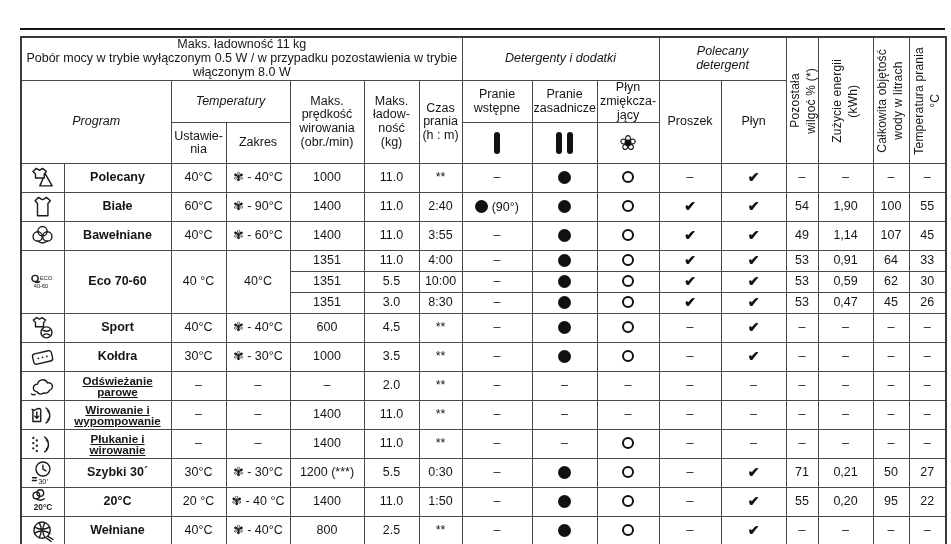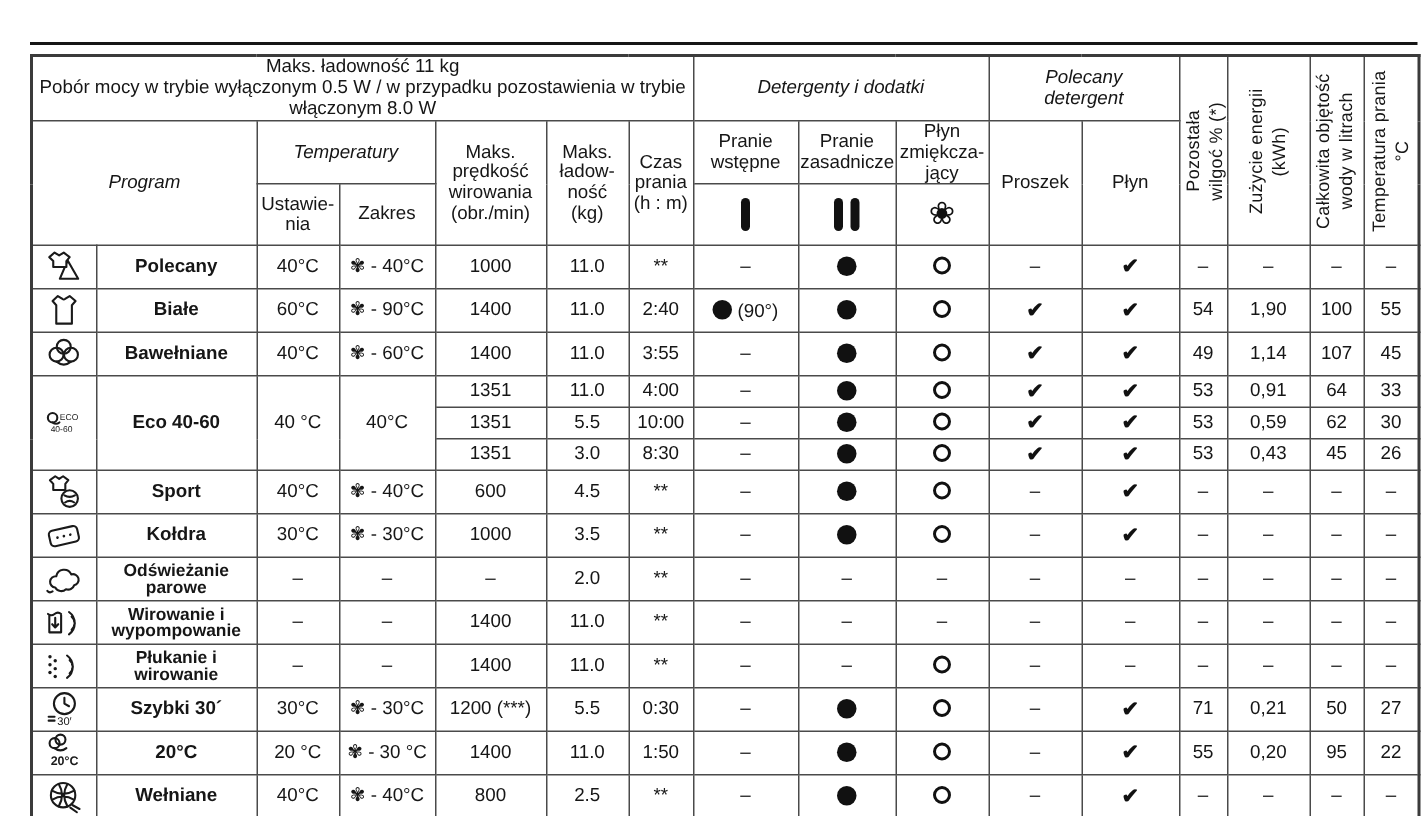--- a/index.html
+++ b/index.html
@@ -13,21 +13,21 @@
   table.prog td{border:1.5px solid #4a4a4a;text-align:center;vertical-align:middle;
                 padding:0 1px;font-size:12.5px;line-height:1.1;color:#161616;overflow:hidden;}
   td.info{ text-align:left;padding:2px 6px;font-size:12.8px;line-height:1.18;white-space:pre-line;margin-top:23px;}
   .pre{white-space:pre-line;}
   td.group{font-size:13px;font-style:italic;}
   td.sub{font-size:12.3px;line-height:1.05;}
   td.vert{padding:2px 0;}
   td.vert .vtxt{writing-mode:vertical-rl;transform:rotate(180deg);white-space:pre-line;
                 margin:0 auto;font-size:12px;line-height:1.3;letter-spacing:.2px;}
   td.name{font-weight:bold;font-size:12.8px;}
-  td.name.small{font-size:11.6px;line-height:11px;}
+  td.name.small{font-size:11.6px;line-height:11px;text-decoration:underline;}
   td.iconc{padding:0;text-decoration:underline;}
   .sym-dot{display:inline-block;width:13px;height:13px;background:#111;border-radius:50%;vertical-align:-2px;}
   .sym-ring{display:inline-block;width:8px;height:8px;border:2.7px solid #111;border-radius:50%;vertical-align:-2px;}
   .sym-check{font-weight:bold;font-size:14px;color:#111;}
   .det-bar{display:inline-block;width:6px;height:22px;background:#111;border-radius:3px;margin:0 2.5px;vertical-align:middle;}
   .flower{font-size:21px;line-height:20px;color:#111;}
   tr.hr1 td{height:42px;}
   tr.hr2 td{height:38px;}
   tr.hr3 td{height:40px;}
   tbody td{height:20px;}
@@ -181,21 +181,21 @@
           <td><span>107</span></td>
           <td><span>45</span></td>
         </tr>
         <tr>
           <td class="iconc" rowspan="3"><span><svg class="picon" viewBox="0 0 32 32" width="31" height="28" fill="none" stroke="#1a1a1a" stroke-width="1.6" stroke-linecap="round" stroke-linejoin="round">
                 <circle cx="7.5" cy="12" r="3.6"></circle>
                 <path d="M7.5 15.6 q2.6 2 5.2 0"></path>
                 <text x="13" y="14" font-size="6.5" stroke="none" fill="#1a1a1a">ECO</text>
                 <text x="6" y="22.5" font-size="6.5" stroke="none" fill="#1a1a1a">40-60</text>
               </svg></span></td>
-          <td class="name" rowspan="3">Eco 40-60</td>
+          <td class="name" rowspan="3">Eco 70-60</td>
           <td rowspan="3"><span>40 °C</span></td>
           <td rowspan="3"><span>40°C</span></td>
           <td><span>1351</span></td>
           <td><span>11.0</span></td>
           <td><span>4:00</span></td>
           <td><span>–</span></td>
           <td><span class="sym-dot"></span></td>
           <td><span class="sym-ring"></span></td>
           <td><span class="sym-check">✔</span></td>
           <td><span class="sym-check">✔</span></td>
@@ -221,21 +221,21 @@
         <tr>
           <td><span>1351</span></td>
           <td><span>3.0</span></td>
           <td><span>8:30</span></td>
           <td><span>–</span></td>
           <td><span class="sym-dot"></span></td>
           <td><span class="sym-ring"></span></td>
           <td><span class="sym-check">✔</span></td>
           <td><span class="sym-check">✔</span></td>
           <td><span>53</span></td>
-          <td><span>0,43</span></td>
+          <td><span>0,47</span></td>
           <td><span>45</span></td>
           <td><span>26</span></td>
         </tr>
         <tr>
           <td class="iconc"><span><svg class="picon" viewBox="0 0 32 32" width="31" height="28" fill="none" stroke="#1a1a1a" stroke-width="1.6" stroke-linecap="round" stroke-linejoin="round">
                 <path d="M9.5 4 l3 2 3-2 4 3 -2.3 2.8 V14.5 H8 V9.8 L5.5 7 Z"></path>
                 <circle cx="20.5" cy="21" r="6.3"></circle>
                 <path d="M16.5 18.5 q4 2.5 8 0 M17 24 q3.5 -2.5 7 0"></path>
               </svg></span></td>
           <td class="name">Sport</td>
@@ -373,21 +373,21 @@
         </tr>
         <tr>
           <td class="iconc"><span><svg class="picon" viewBox="0 0 32 32" width="31" height="28" fill="none" stroke="#1a1a1a" stroke-width="1.6" stroke-linecap="round" stroke-linejoin="round">
                 <circle cx="9" cy="8.5" r="3.8"></circle>
                 <circle cx="13.5" cy="5.8" r="3.8"></circle>
                 <path d="M9 12.3 q4.5 3.5 9 0"></path>
                 <text x="6" y="25" font-size="9.5" font-weight="bold" stroke="none" fill="#1a1a1a">20°C</text>
               </svg></span></td>
           <td class="name">20°C</td>
           <td><span>20 °C</span></td>
-          <td><span>✾ - 30 °C</span></td>
+          <td><span>✾ - 40 °C</span></td>
           <td><span>1400</span></td>
           <td><span>11.0</span></td>
           <td><span>1:50</span></td>
           <td><span>–</span></td>
           <td><span class="sym-dot"></span></td>
           <td><span class="sym-ring"></span></td>
           <td><span>–</span></td>
           <td><span class="sym-check">✔</span></td>
           <td><span>55</span></td>
           <td><span>0,20</span></td>

